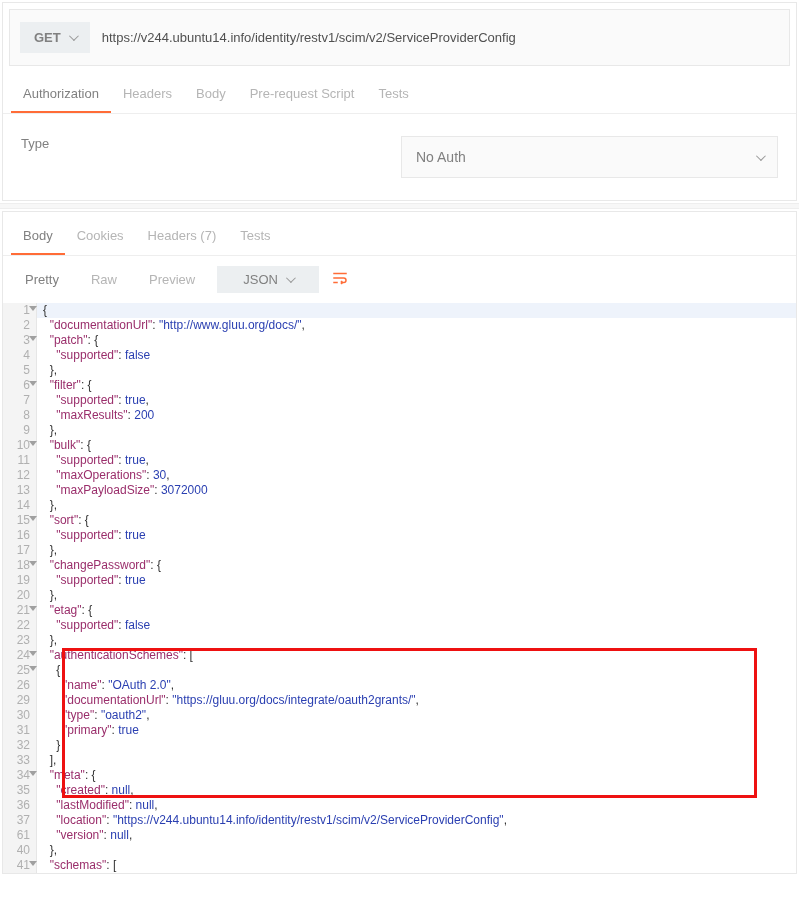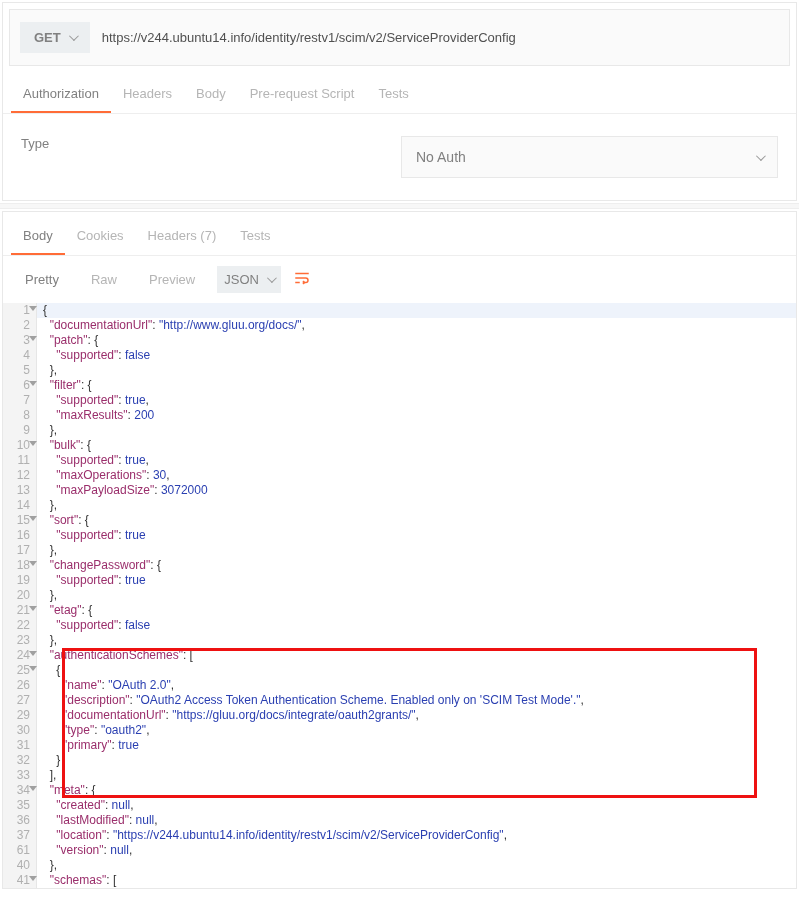--- a/index.html
+++ b/index.html
@@ -15,21 +15,21 @@
 .auth-row{display:flex;padding:22px 18px;}
 .auth-label{width:380px;color:#808080;font-size:13px}
 .auth-select{flex:1;background:#fafafa;border:1px solid #e8e8e8;padding:12px 14px;font-size:14px;color:#808080;display:flex;justify-content:space-between;align-items:center}
 .sep{height:6px;background:#f7f7f7;border-top:1px solid #eee;border-bottom:1px solid #eee}
 .resp-tabs{display:flex;padding:6px 8px 0;border-bottom:1px solid #eee}
 .resp-tab{padding:10px 12px;font-size:13px;color:#b5b5b5;cursor:pointer}
 .resp-tab.active{color:#808080;border-bottom:2px solid #ff6c37}
 .viewbar{display:flex;align-items:center;padding:10px 12px;gap:12px}
 .viewbtn{font-size:13px;color:#b5b5b5;padding:6px 10px;cursor:pointer}
 .viewbtn.active{color:#808080}
-.json-dd{background:#eceff1;color:#808080;font-size:13px;padding:6px 7px;display:flex;align-items:center;gap:8px}
+.json-dd{background:#eceff1;color:#808080;font-size:13px;padding:6px 26px;display:flex;align-items:center;gap:8px}
 .wrapbtn svg{width:18px;height:18px}
 .code-area{font-family:Consolas,Menlo,monospace;font-size:12px;line-height:15px;position:relative}
 .code-row{display:flex}
 .gutter{width:34px;text-align:right;padding-right:6px;color:#b0b0b0;background:#f4f4f4;user-select:none;position:relative;border-right:1px solid #e6e6e6}
 .fold{position:absolute;right:-1px;top:3px;width:0;height:0;border-left:4px solid transparent;border-right:4px solid transparent;border-top:5px solid #a0a0a0}
 .code-line{flex:1;padding-left:6px;white-space:pre;color:#333}
 .code-row.cur .code-line{background:#eef3fb}
 .p{color:#333}
 .k{color:#9a2e6b}
 .s{color:#2a3fb1}
@@ -190,24 +190,20 @@
       </div>
       <div class="code-row">
         <div class="gutter">25<span class="fold"></span></div>
         <div class="code-line"><span class="p">    {</span></div>
       </div>
       <div class="code-row">
         <div class="gutter">26</div>
         <div class="code-line"><span class="p">      </span><span class="k">"name"</span><span class="p">: </span><span class="s">"OAuth 2.0"</span><span class="p">,</span></div>
       </div>
       <div class="code-row">
-        <div class="gutter">27</div>
-        <div class="code-line"><span class="p">      </span><span class="k">"description"</span><span class="p">: </span><span class="s">"OAuth2 Access Token Authentication Scheme. Enabled only on 'SCIM Test Mode'."</span><span class="p">,</span></div>
-      </div>
-      <div class="code-row">
         <div class="gutter">29</div>
         <div class="code-line"><span class="p">      </span><span class="k">"documentationUrl"</span><span class="p">: </span><span class="s">"https://gluu.org/docs/integrate/oauth2grants/"</span><span class="p">,</span></div>
       </div>
       <div class="code-row">
         <div class="gutter">30</div>
         <div class="code-line"><span class="p">      </span><span class="k">"type"</span><span class="p">: </span><span class="s">"oauth2"</span><span class="p">,</span></div>
       </div>
       <div class="code-row">
         <div class="gutter">31</div>
         <div class="code-line"><span class="p">      </span><span class="k">"primary"</span><span class="p">: </span><span class="b">true</span></div>

